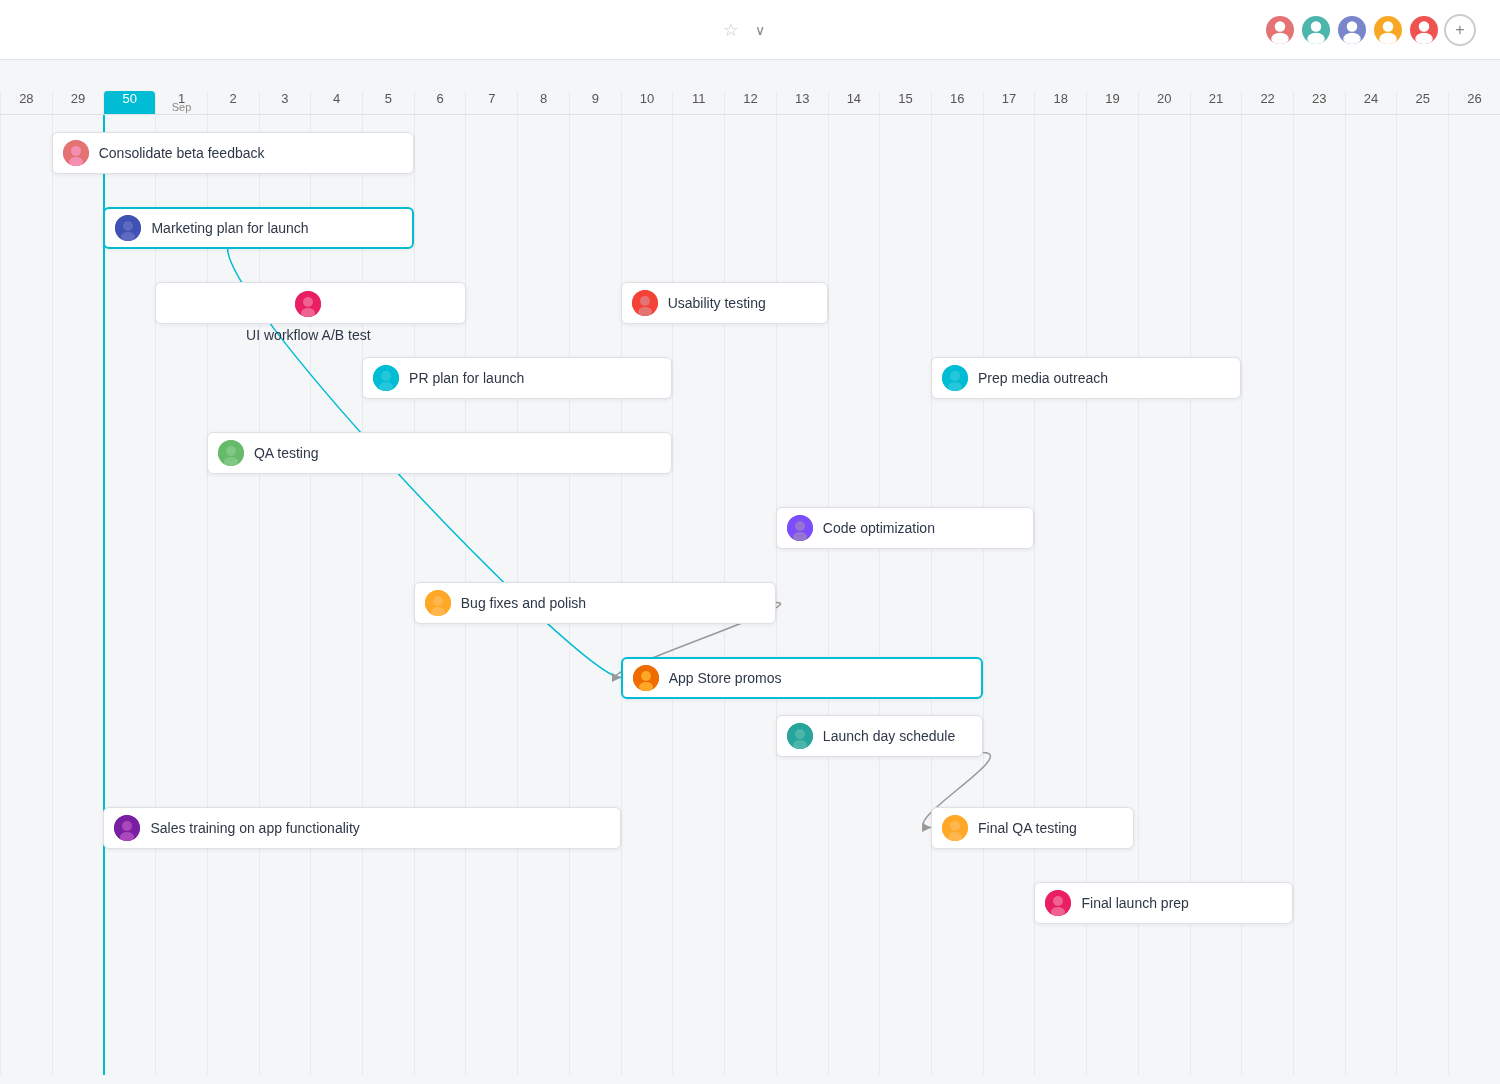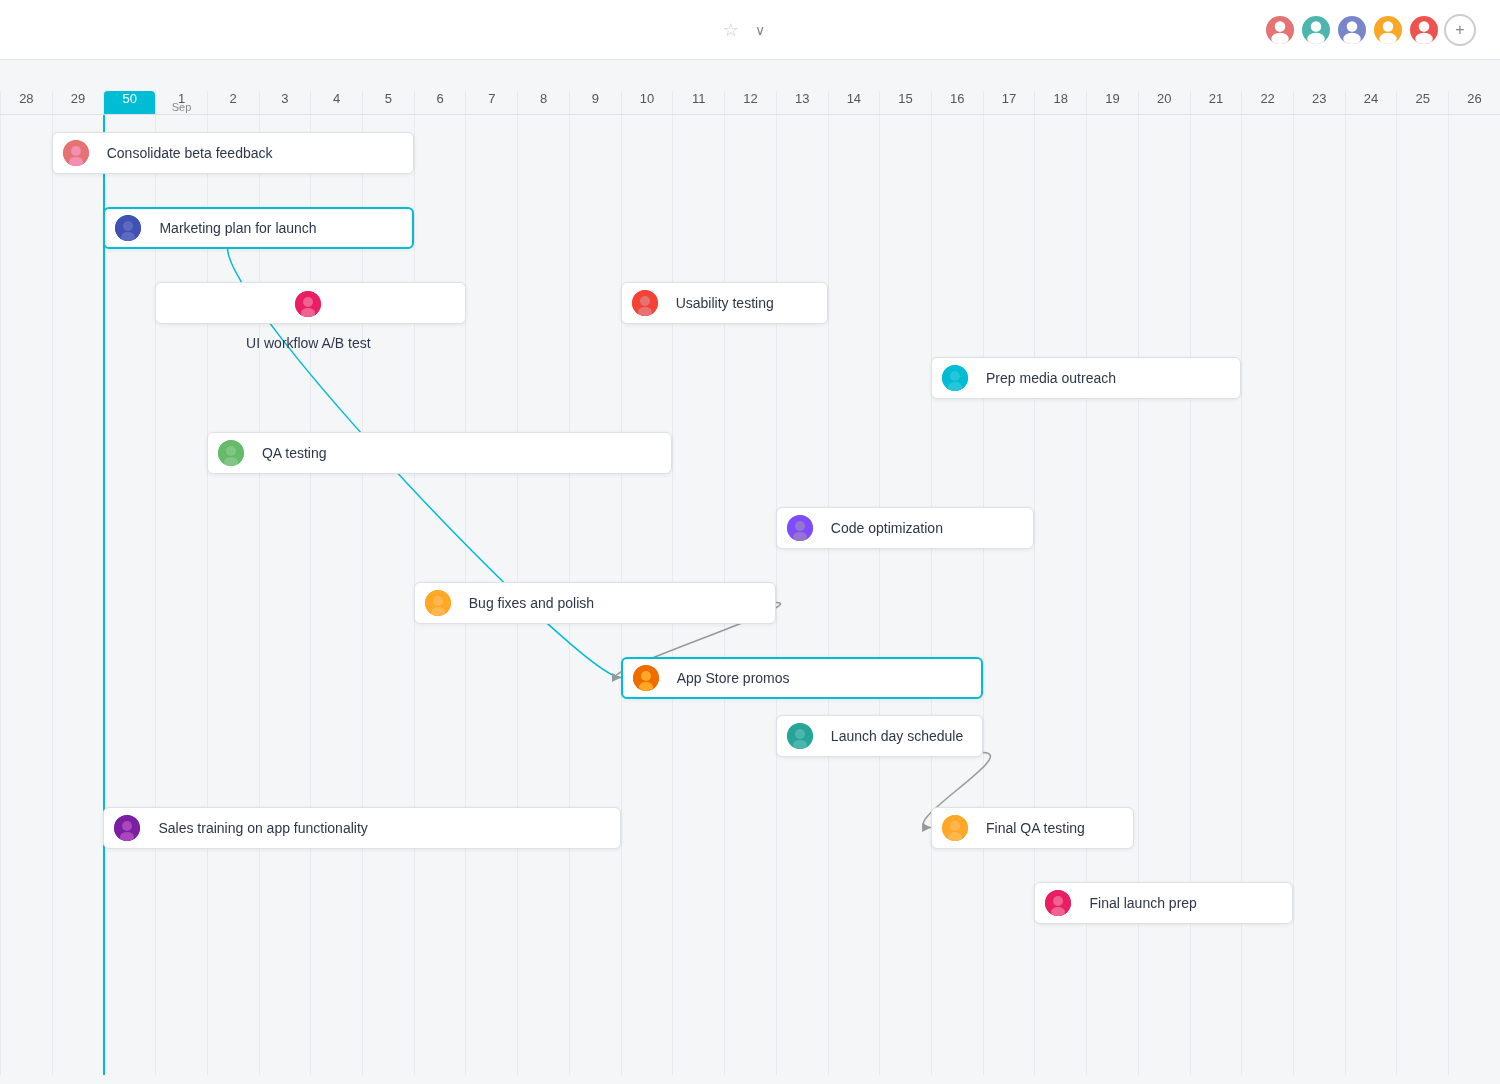--- a/index.html
+++ b/index.html
@@ -121,21 +121,21 @@
 
     
     .task-card {
       position: absolute;
       background: #fff;
       border: 1px solid #dde1e7;
       border-radius: 6px;
       padding: 8px 14px 8px 10px;
       display: flex;
       align-items: center;
-      gap: 18px;
+      gap: 10px;
       font-size: 14px;
       color: #2d3748;
       white-space: nowrap;
       box-shadow: 0 1px 4px rgba(0,0,0,0.07);
       z-index: 10;
       cursor: pointer;
     }
     .task-card.selected {
       border: 2px solid #00bcd4;
     }
@@ -329,28 +329,38 @@
       <div class="task-card" id="t4" style="left: 620.69px; top: 166.5px; width: 206.897px; height: 42px;">
         <div class="task-avatar" style="background: rgb(244, 67, 54);">
           <svg width="26" height="26" viewBox="0 0 26 26" style="display:block">
     <circle cx="13" cy="13" r="13" fill="#f44336"></circle>
     <circle cx="13" cy="11" r="5" fill="#e57373"></circle>
     <ellipse cx="13" cy="22" rx="7" ry="5" fill="#e57373"></ellipse>
   </svg>
         </div>
         <span class="task-label">Usability testing</span>
       </div>
-      <div class="task-card" id="t6" style="left: 931.034px; top: 241.5px; width: 310.345px; height: 42px;">
+      <div class="task-card" id="t5" style="left: 362.069px; top: 241.5px; width: 310.345px; height: 42px;">
         <div class="task-avatar" style="background: rgb(0, 188, 212);">
           <svg width="26" height="26" viewBox="0 0 26 26" style="display:block">
     <circle cx="13" cy="13" r="13" fill="#00bcd4"></circle>
     <circle cx="13" cy="11" r="5" fill="#26c6da"></circle>
     <ellipse cx="13" cy="22" rx="7" ry="5" fill="#26c6da"></ellipse>
   </svg>
         </div>
+        <span class="task-label">PR plan for launch</span>
+      </div>
+      <div class="task-card" id="t6" style="left: 931.034px; top: 241.5px; width: 310.345px; height: 42px;">
+        <div class="task-avatar" style="background: rgb(0, 188, 212);">
+          <svg width="26" height="26" viewBox="0 0 26 26" style="display:block">
+    <circle cx="13" cy="13" r="13" fill="#00bcd4"></circle>
+    <circle cx="13" cy="11" r="5" fill="#26c6da"></circle>
+    <ellipse cx="13" cy="22" rx="7" ry="5" fill="#26c6da"></ellipse>
+  </svg>
+        </div>
         <span class="task-label">Prep media outreach</span>
       </div>
       <div class="task-card" id="t7" style="left: 206.897px; top: 316.5px; width: 465.517px; height: 42px;">
         <div class="task-avatar" style="background: rgb(102, 187, 106);">
           <svg width="26" height="26" viewBox="0 0 26 26" style="display:block">
     <circle cx="13" cy="13" r="13" fill="#66bb6a"></circle>
     <circle cx="13" cy="11" r="5" fill="#81c784"></circle>
     <ellipse cx="13" cy="22" rx="7" ry="5" fill="#81c784"></ellipse>
   </svg>
         </div>

